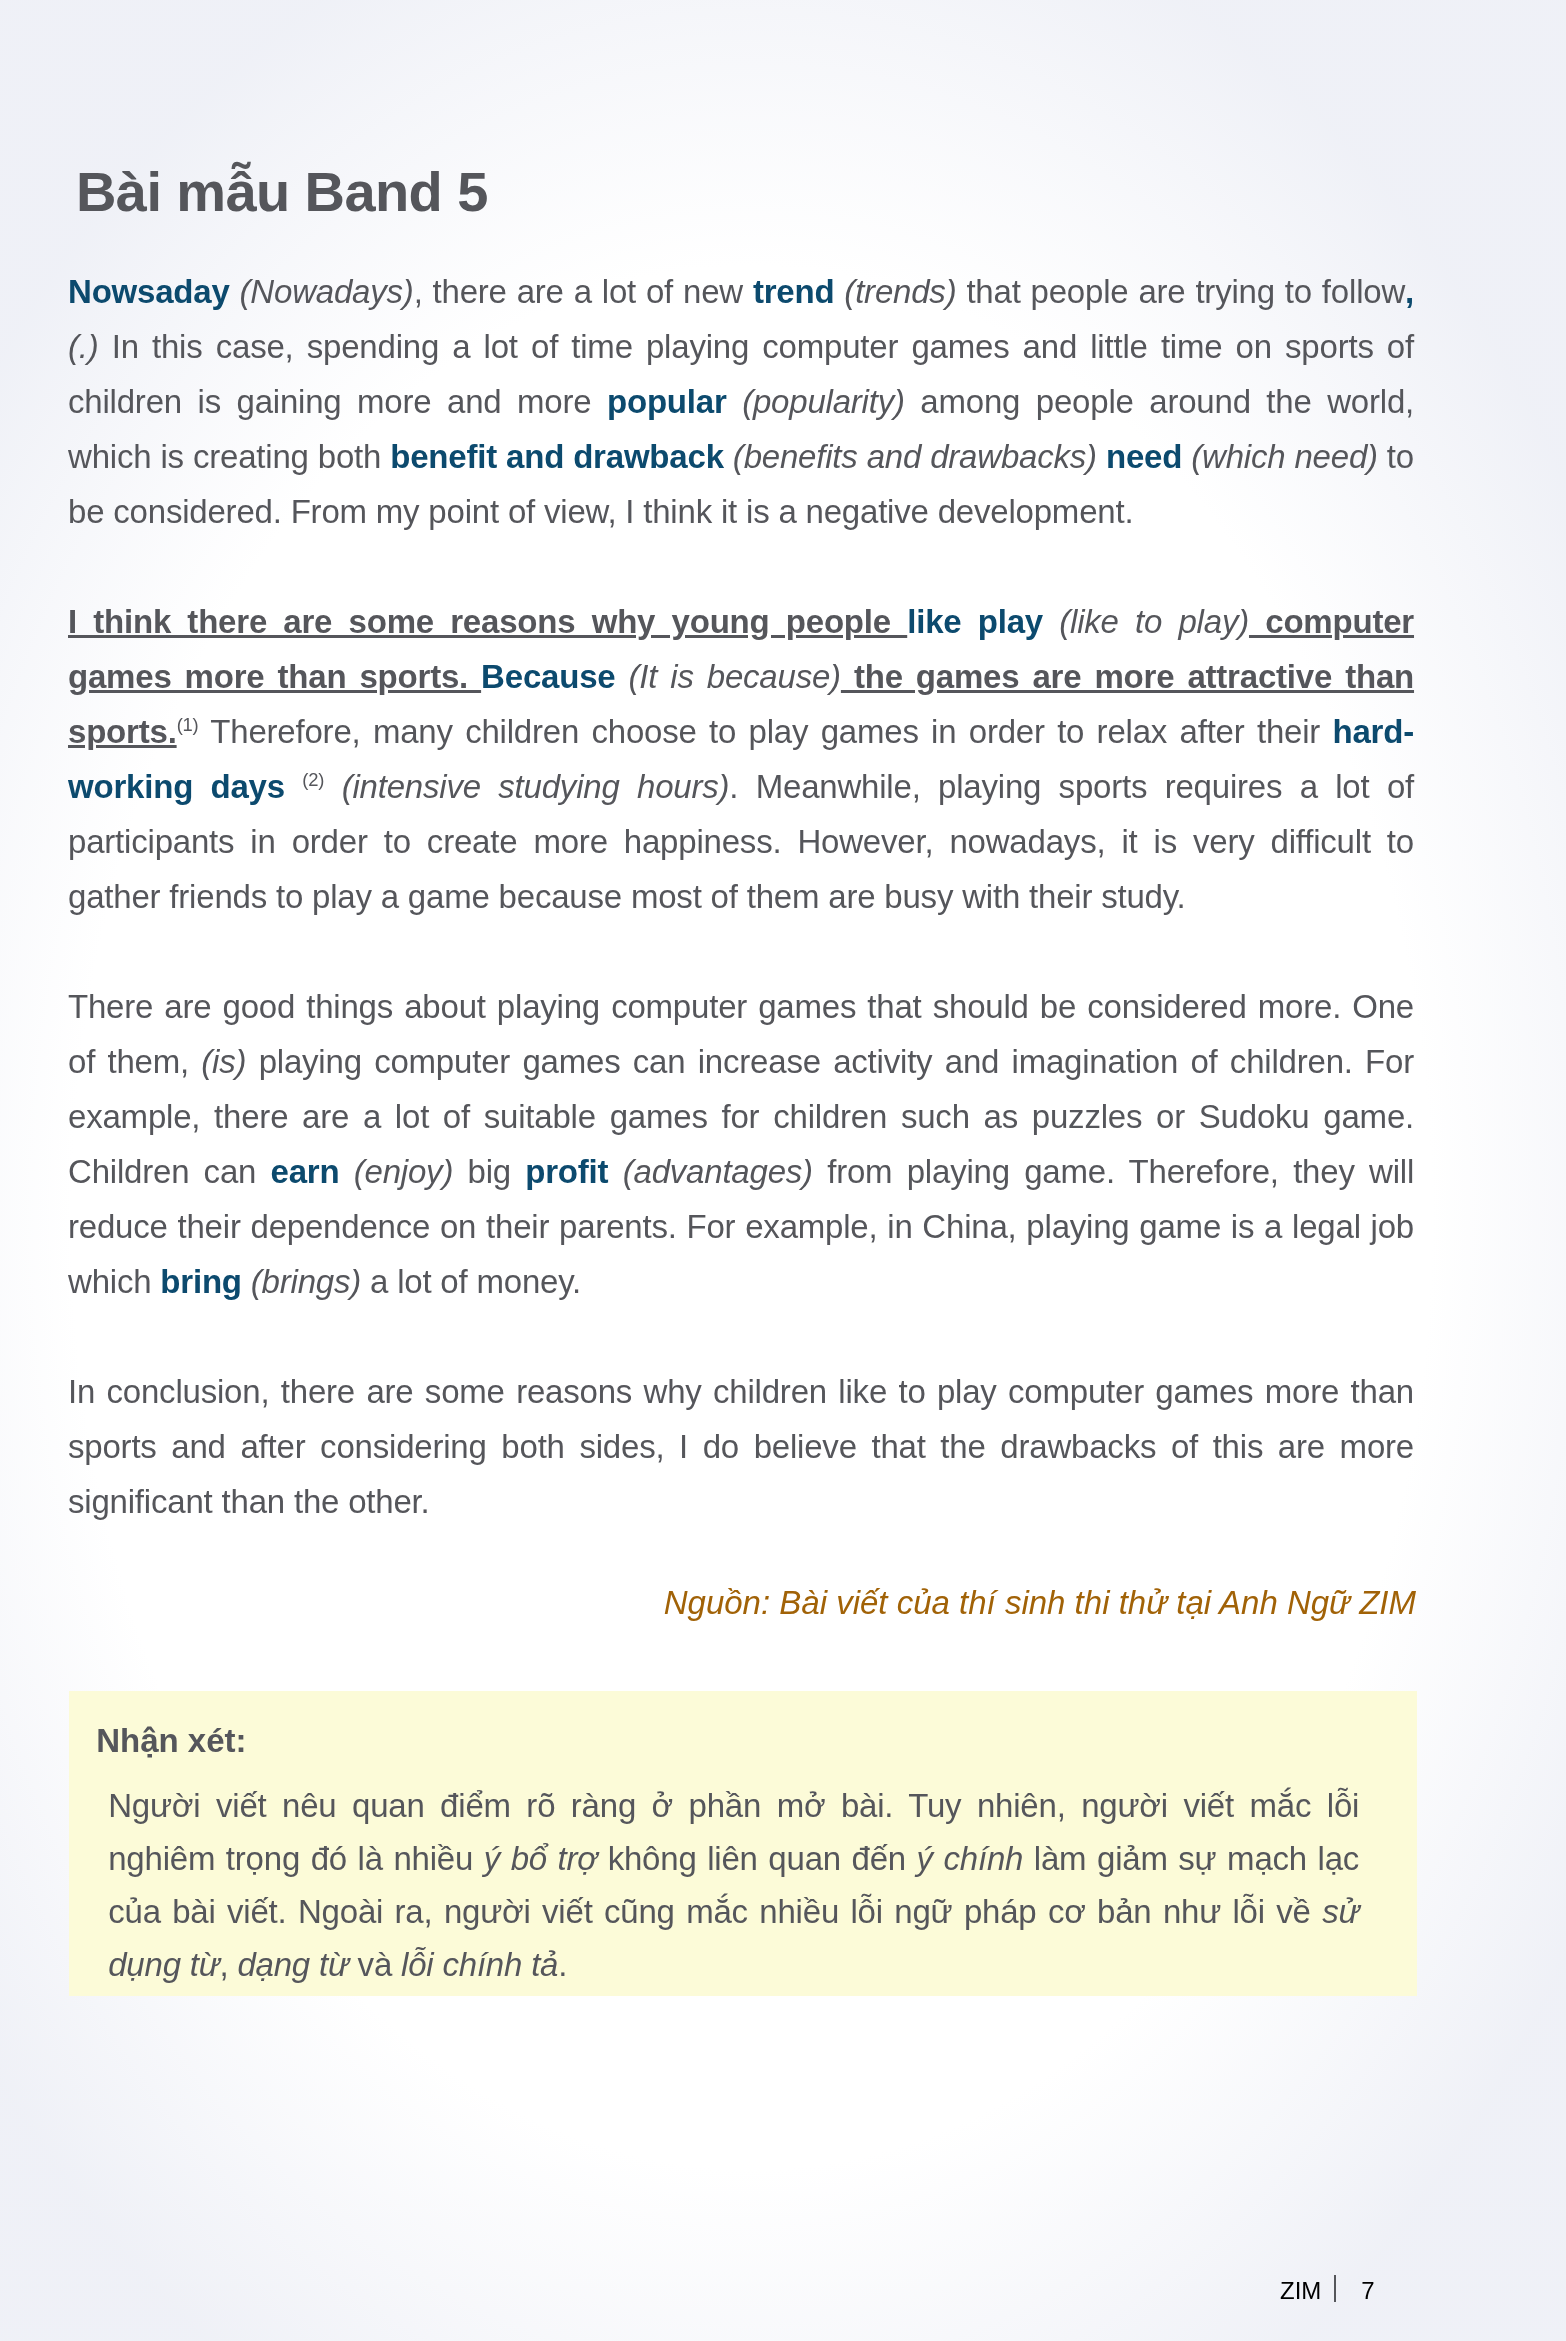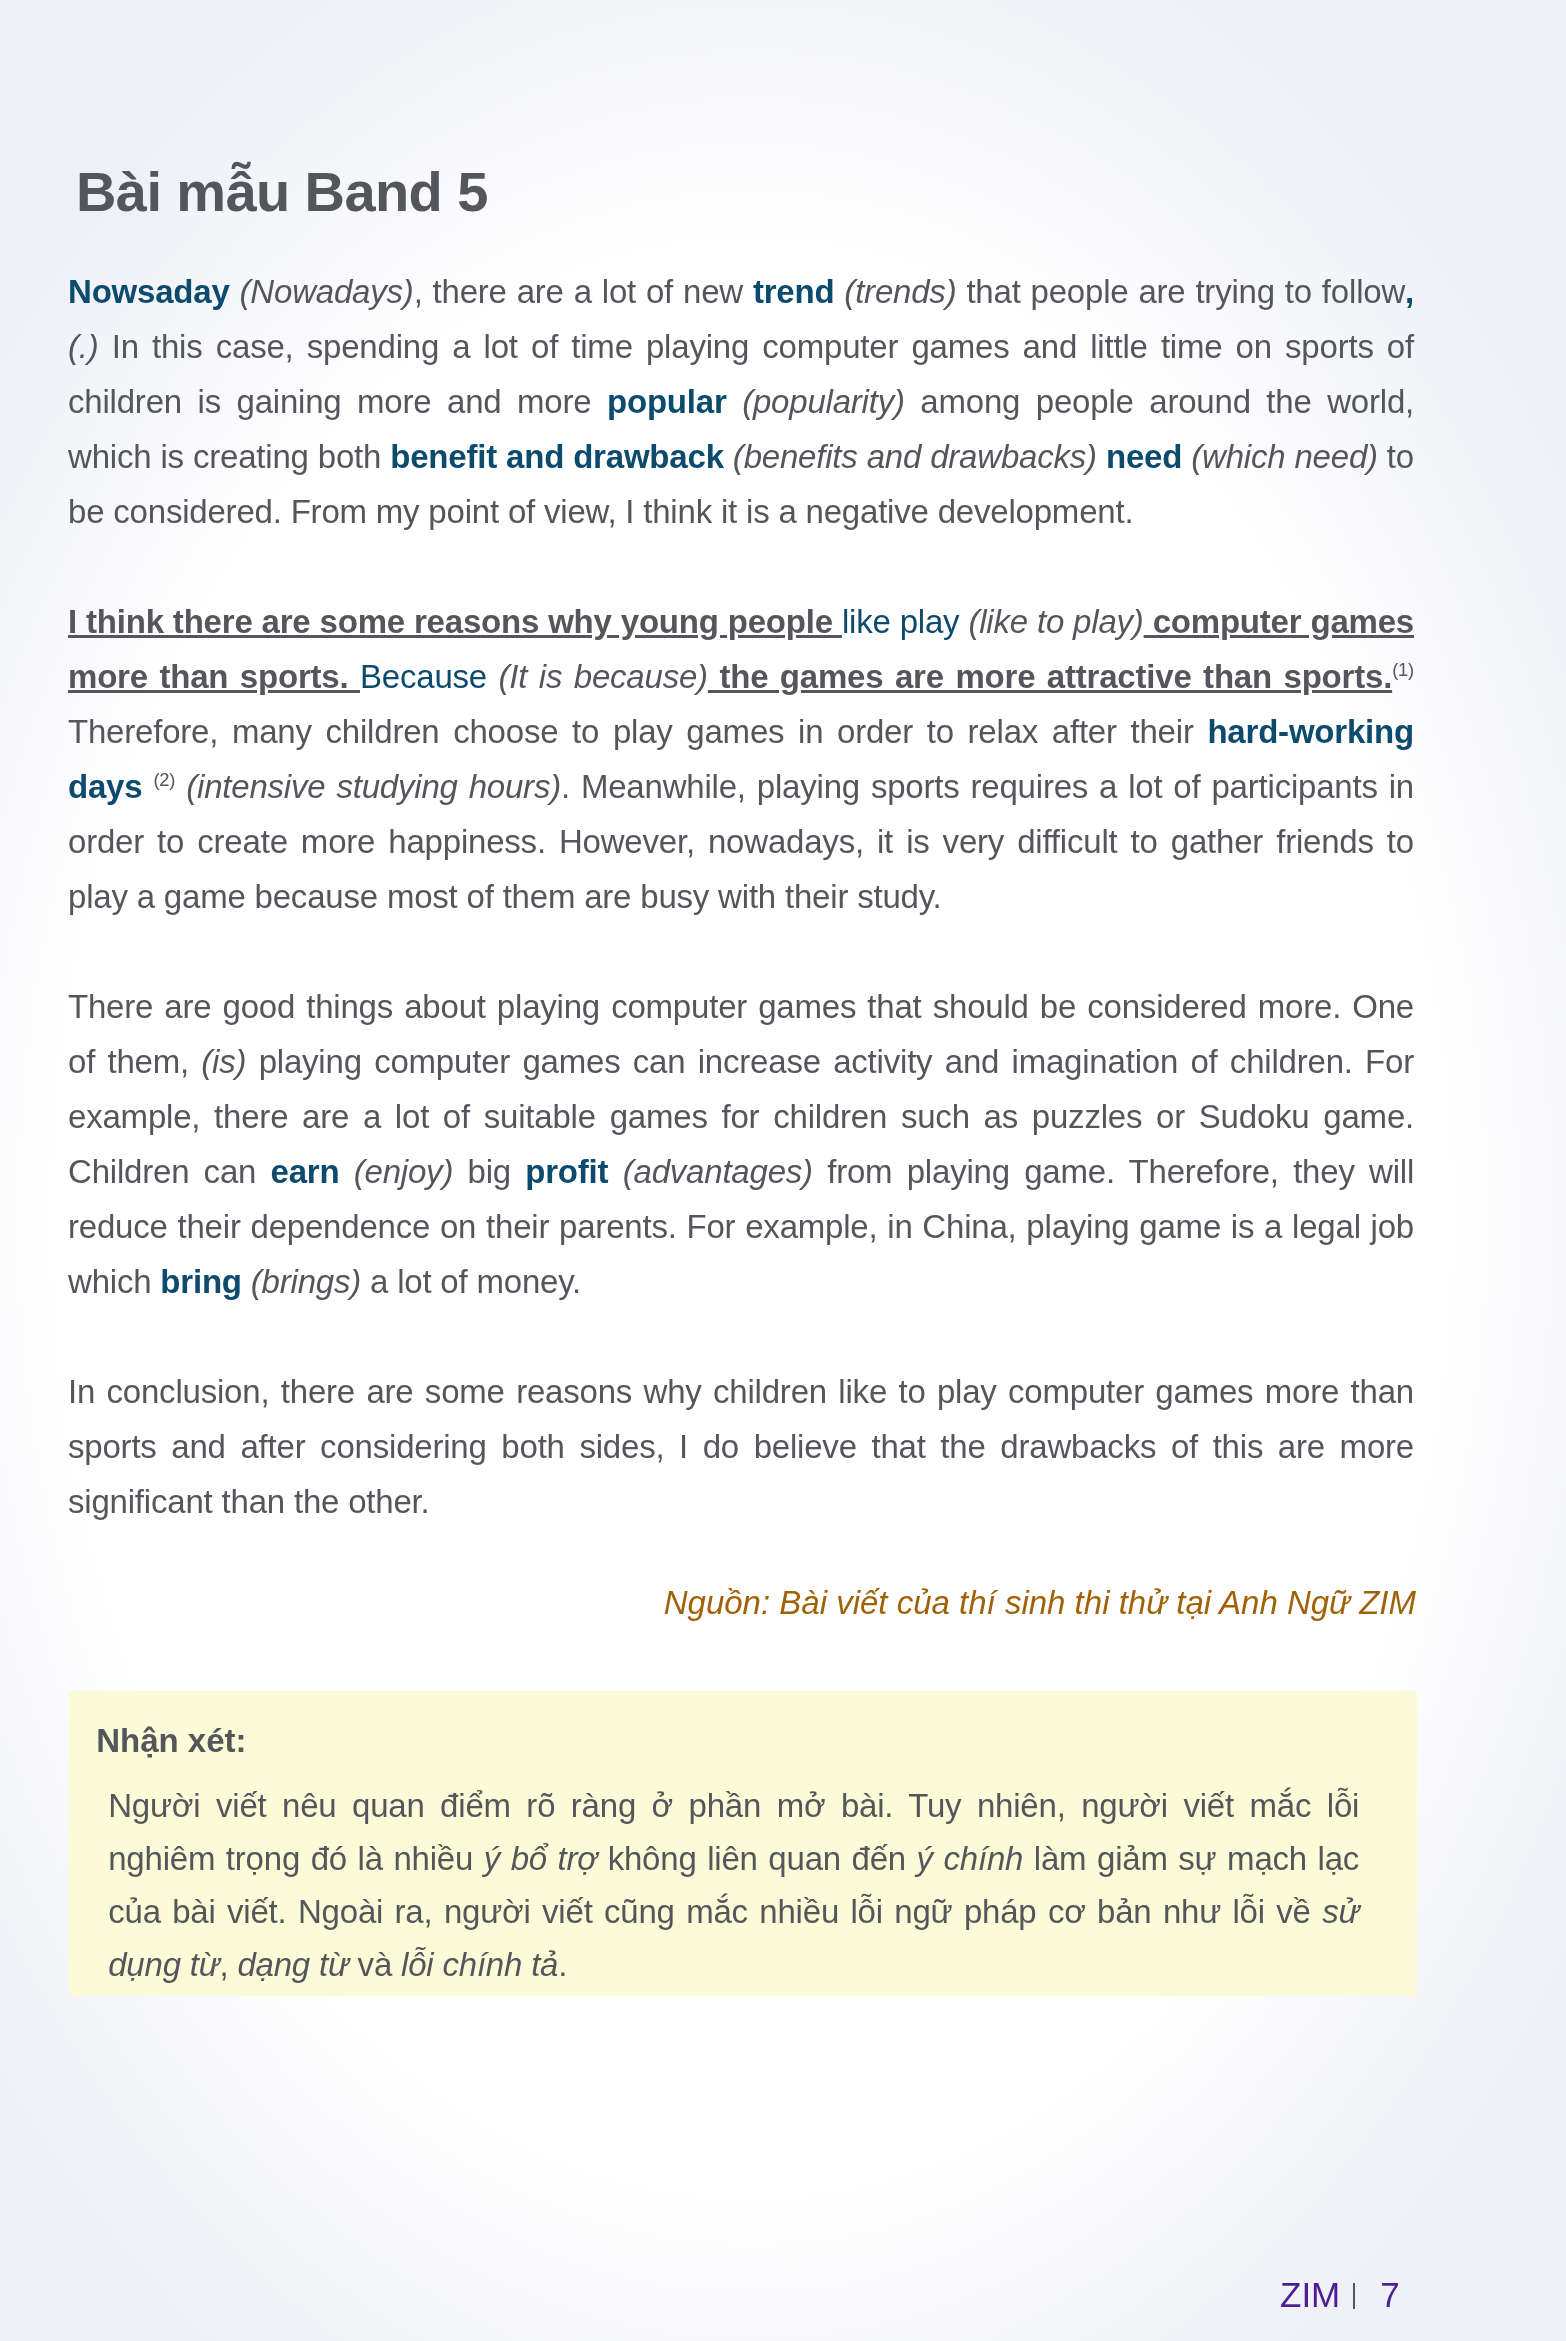--- a/index.html
+++ b/index.html
@@ -50,21 +50,21 @@
     font-size: 33px;
     line-height: 55px;
     text-align: justify;
     letter-spacing: -0.2px;
   }
   .para .bold-seg { font-weight: 700; text-decoration: underline; }
   .err {
     color: #0c4a6e;
     font-weight: 700;
   }
-  .err.regular { font-weight: 400; }
+  .err.regular { font-weight: 700; }
   .fix {
     font-style: italic;
     font-weight: 400;
   }
   sup.note {
     font-size: 18.4px;
     font-weight: 400;
     line-height: 0;
     vertical-align: super;
   }
@@ -98,22 +98,22 @@
     line-height: 53px;
     margin: 12px;
     text-align: justify;
     letter-spacing: -0.2px;
   }
   .comment-body em { font-style: italic; }
   .footer {
     position: absolute;
     left: 1280px;
     top: 2275px;
-    font-size: 35px;
-    color: #4c1d95;
+    font-size: 24px;
+    color: #000000;
     white-space: nowrap;
   }
   .footer .sep {
     display: inline-block;
     width: 2.3px;
     height: 26.5px;
     background: #55565b;
     margin: 0 25px 0 12.7px;
     vertical-align: -2.3px;
   }

